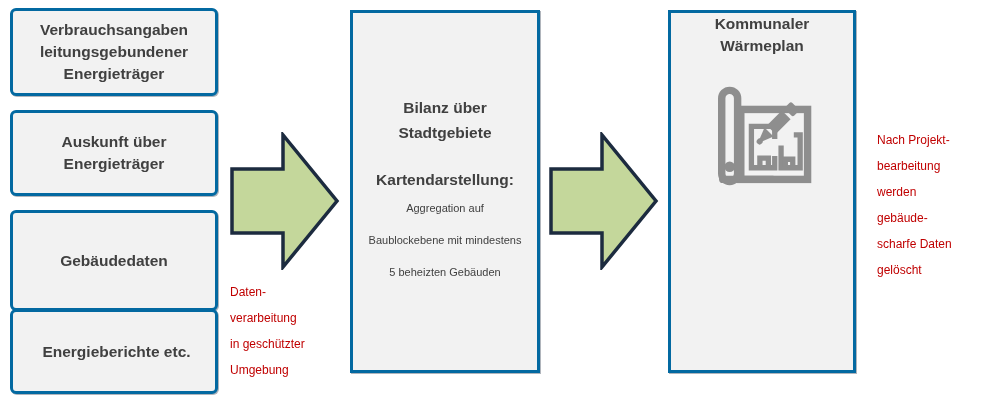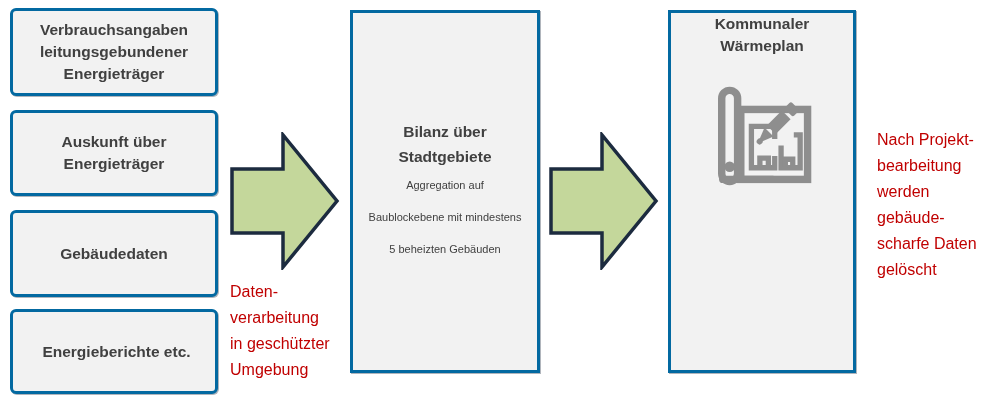--- a/index.html
+++ b/index.html
@@ -31,21 +31,21 @@
     border-radius: 6px;
     display: flex;
     align-items: center;
     justify-content: center;
     padding: 0 14px;
     font-size: 15.5px;
     line-height: 22px;
   }
   .src-box.b1 { top: 8px;   height: 88px; }
   .src-box.b2 { top: 110px; height: 86px; }
-  .src-box.b3 { top: 210px; height: 87px; }
+  .src-box.b3 { top: 210px; height: 101px; }
   .src-box.b4 { top: 309px; height: 85px; padding-left: 19px; }
 
   .tall-box {
     top: 10px;
     height: 363px;
     border-radius: 0;
     display: flex;
     flex-direction: column;
     align-items: center;
     padding: 0 15px;
@@ -59,21 +59,21 @@
 
   .right-title { font-size: 15.5px; line-height: 22px; }
 
   .flow-arrow { position: absolute; }
   .arrow-1 { left: 230px; top: 132px; }
   .arrow-2 { left: 549px; top: 132px; }
 
   .note {
     position: absolute;
     color: #c00000;
-    font-size: 16px;
+    font-size: 12px;
     line-height: 26px;
     white-space: pre-line;
     text-align: left;
   }
   .note-1 { left: 230px; top: 279px; width: 130px; }
   .note-2 { left: 877px; top: 127px; width: 122px; }
 
   .plan-icon { margin-top: 26px; display: block; }
 </style>
 </head>
@@ -98,20 +98,21 @@
     <polygon points="2,37 53,37 53,3 107,69 53,135 53,101 2,101" fill="#c4d79b" stroke="#1c2b3f" stroke-width="3.5" stroke-linejoin="miter"></polygon>
   </svg>
 
   <div class="note note-1">Daten-
 verarbeitung
 in geschützter
 Umgebung</div>
 
   <div class="node tall-box mid-box">
     <div class="mid-title">Bilanz über Stadtgebiete</div>
+    <div class="mid-subtitle">Kartendarstellung:</div>
     <div class="mid-body">Aggregation auf Baublockebene mit mindestens 5 beheizten Gebäuden</div>
   </div>
 
   <svg class="flow-arrow arrow-2" width="110" height="138" viewBox="0 0 110 138" aria-hidden="true">
     <polygon points="2,37 53,37 53,3 107,69 53,135 53,101 2,101" fill="#c4d79b" stroke="#1c2b3f" stroke-width="3.5" stroke-linejoin="miter"></polygon>
   </svg>
 
   <div class="node tall-box right-box">
     <div class="right-title">Kommunaler Wärmeplan</div>
 

